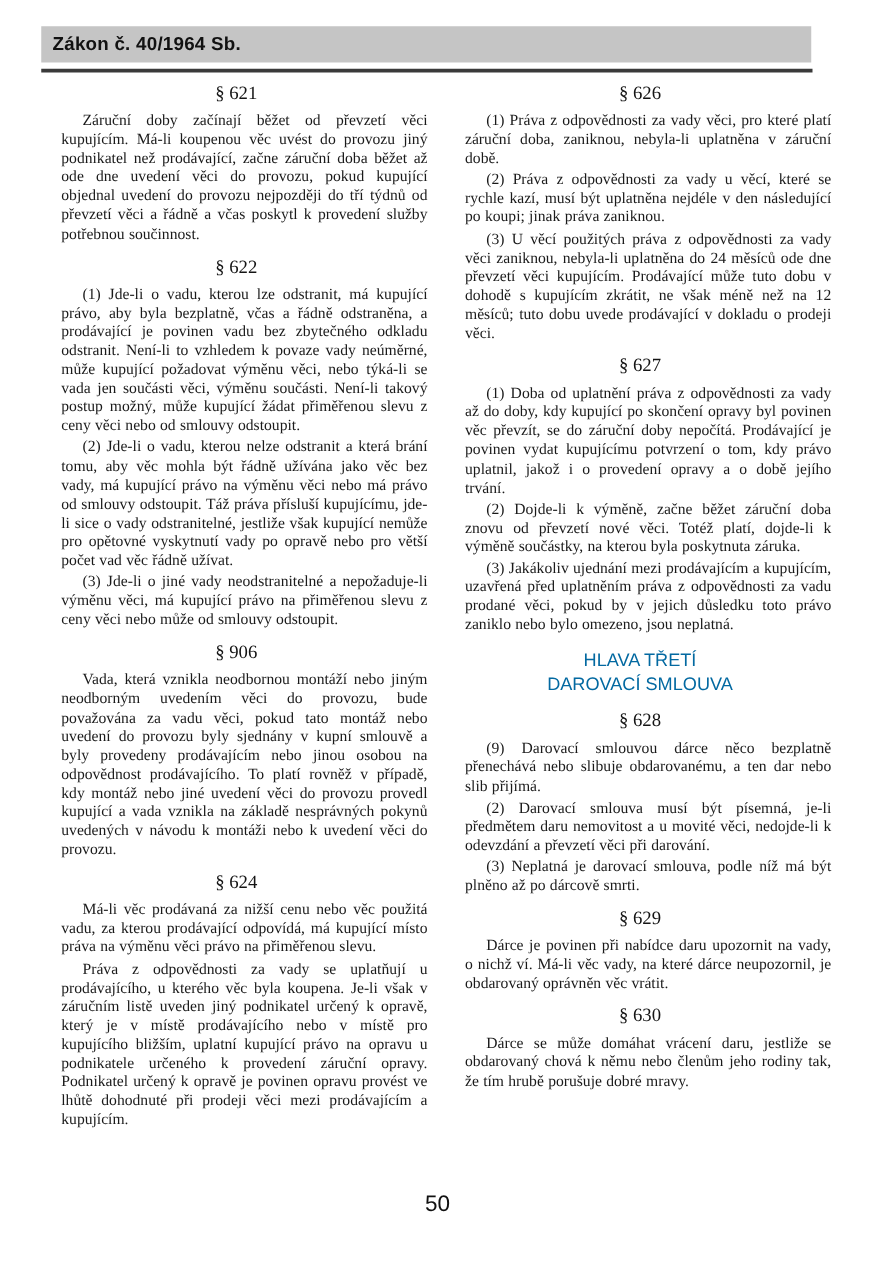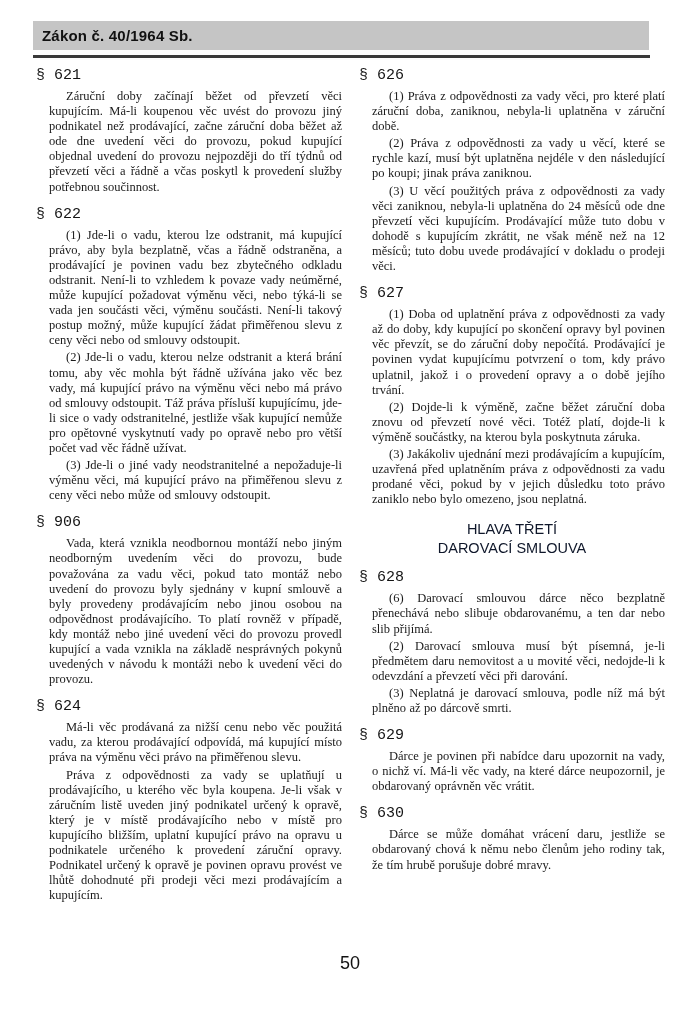--- a/index.html
+++ b/index.html
@@ -37,43 +37,43 @@
   }
   .columns {
     position: absolute;
     left: 36px; top: 64px;
     width: 630px;
     display: flex;
     gap: 17px;
   }
   .col { width: 306px; }
   .sec-title {
-    font-family: Liberation Mono, monospace;
+    font-family: Liberation Serif, serif;
     font-size: 15px;
-    text-align: left;
+    text-align: center;
     margin: 11px 0 5px 0;
     line-height: 17px;
     color: #141414;
   }
   .col .section:first-child .sec-title { margin-top: 3px; }
   .para {
     margin: 0 0 2px 13px;
     font-size: 12.5px;
     line-height: 15.1px;
     text-align: justify;
     text-indent: 17px;
     word-spacing: 0.3px;
   }
   .chapter-heading {
     font-family: "Liberation Sans", sans-serif;
     font-size: 14.5px;
     line-height: 19px;
     text-align: center;
     margin: 13px 0 2px 0;
-    color: #0f172a;
+    color: #0369a1;
   }
   .page-number {
     position: absolute;
     left: 0; top: 953px;
     width: 700px;
     text-align: center;
     font-family: "Liberation Sans", sans-serif;
     font-size: 18px;
     color: #111111;
   }
@@ -136,21 +136,21 @@
         <p class="para">(3) Jakákoliv ujednání mezi prodávajícím a kupujícím, uzavřená před uplatněním práva z odpovědnosti za vadu prodané věci, pokud by v jejich důsledku toto právo zaniklo nebo bylo omezeno, jsou neplatná.</p>
       </div>
 
       <div class="chapter-heading">
         <div>HLAVA TŘETÍ</div>
         <div>DAROVACÍ SMLOUVA</div>
       </div>
 
       <div class="section">
         <div class="sec-title">§ 628</div>
-        <p class="para">(6) Darovací smlouvou dárce něco bezplatně přenechává nebo slibuje obdarovanému, a ten dar nebo slib přijímá.</p>
+        <p class="para">(9) Darovací smlouvou dárce něco bezplatně přenechává nebo slibuje obdarovanému, a ten dar nebo slib přijímá.</p>
         <p class="para">(2) Darovací smlouva musí být písemná, je-li předmětem daru nemovitost a u movité věci, nedojde-li k odevzdání a převzetí věci při darování.</p>
         <p class="para">(3) Neplatná je darovací smlouva, podle níž má být plněno až po dárcově smrti.</p>
       </div>
 
       <div class="section">
         <div class="sec-title">§ 629</div>
         <p class="para">Dárce je povinen při nabídce daru upozornit na vady, o nichž ví. Má-li věc vady, na které dárce neupozornil, je obdarovaný oprávněn věc vrátit.</p>
       </div>
 
       <div class="section">

